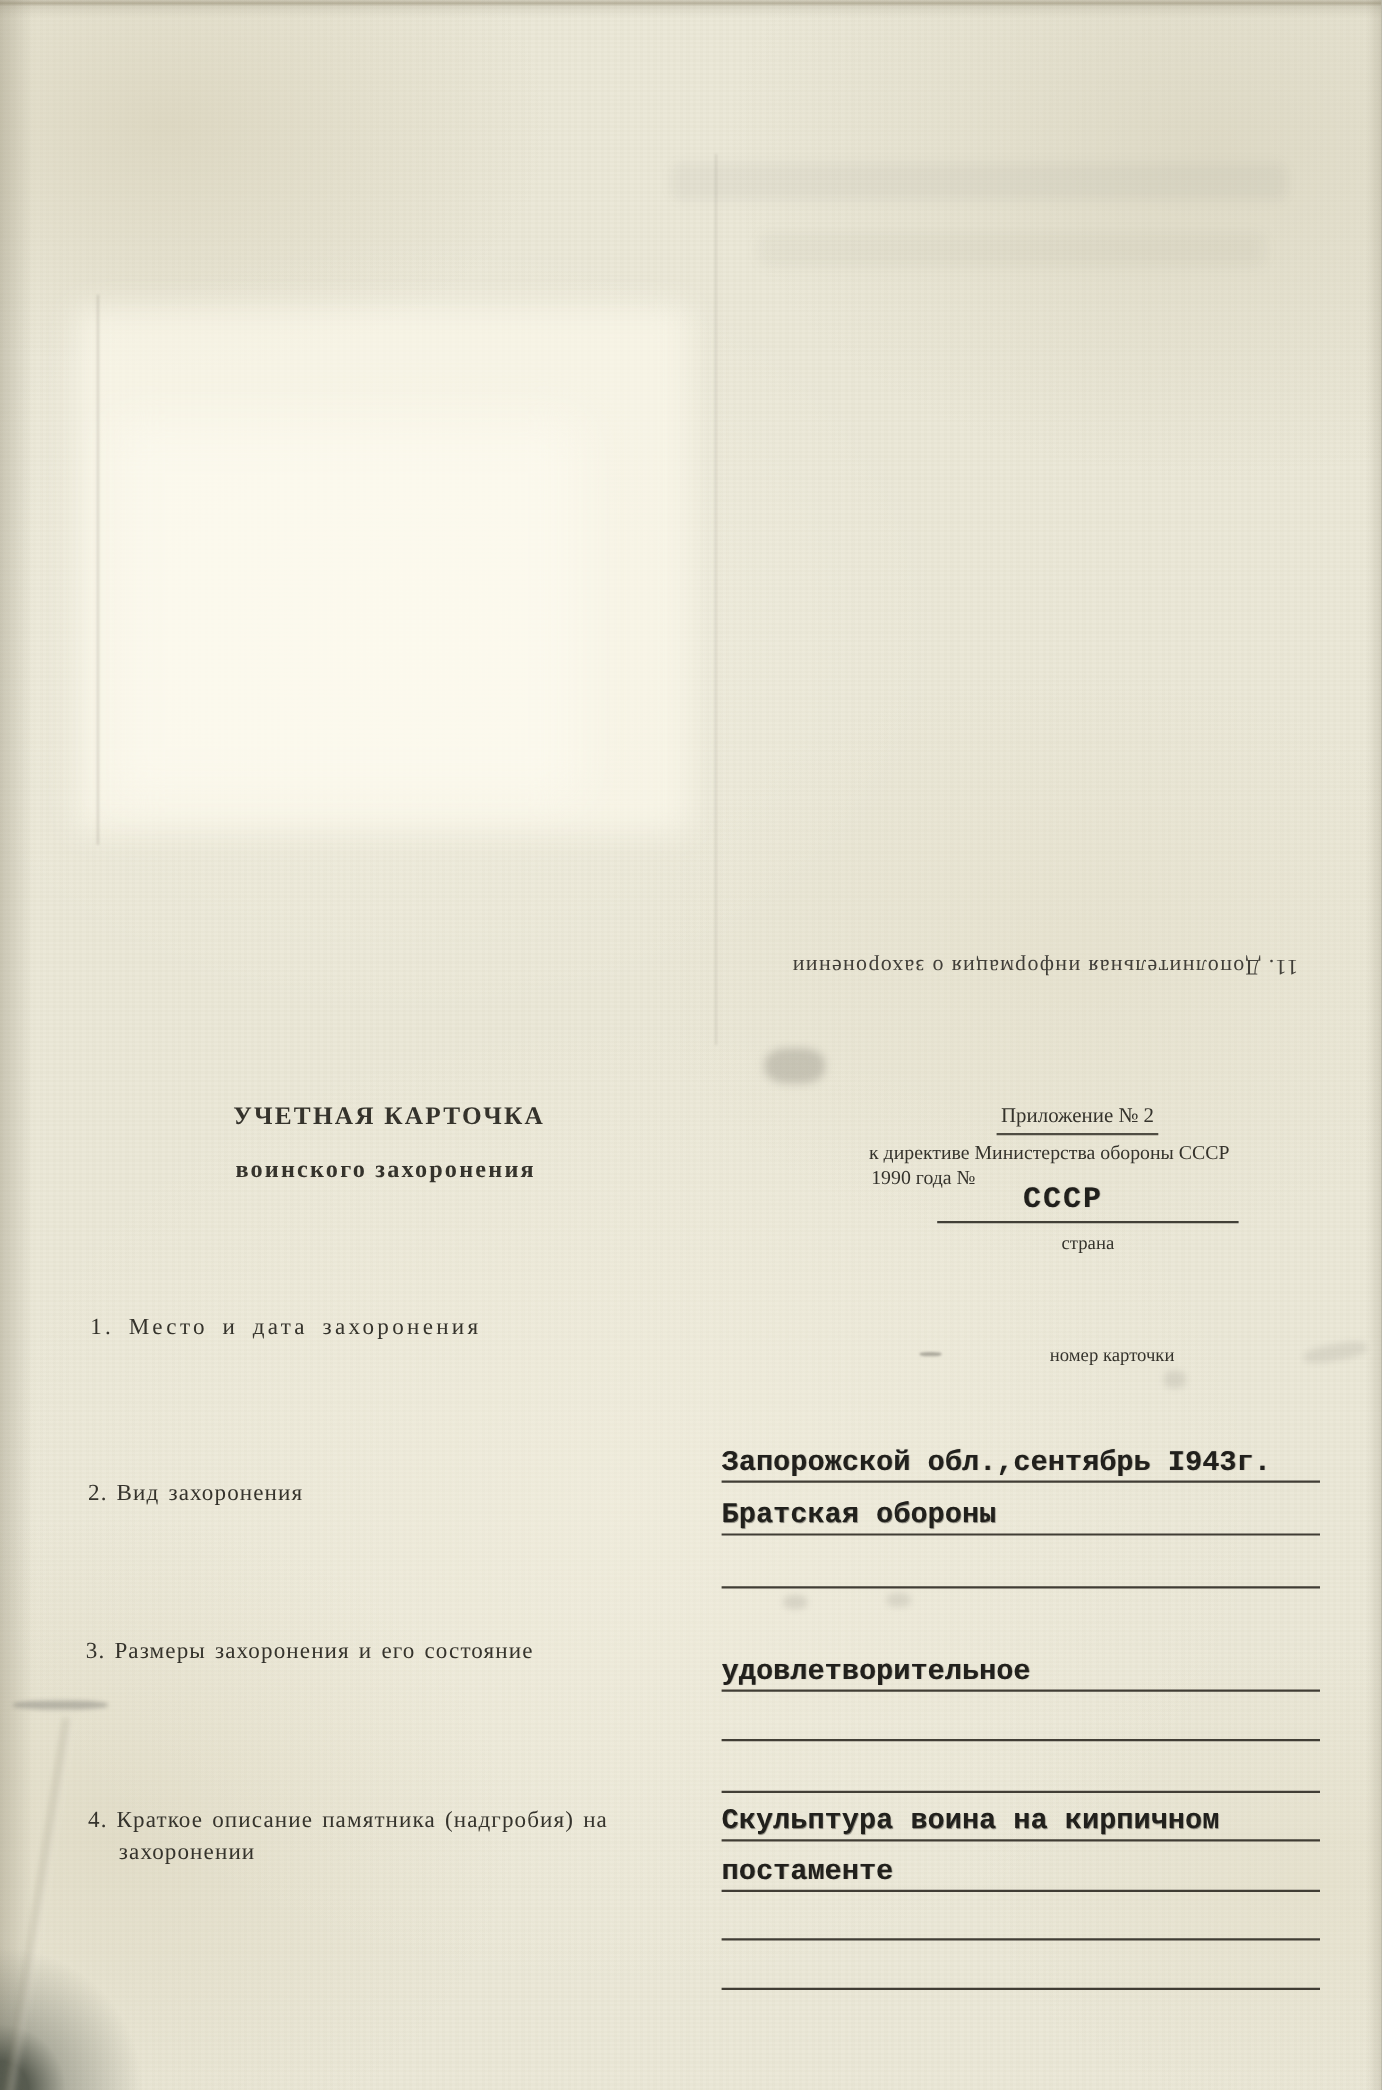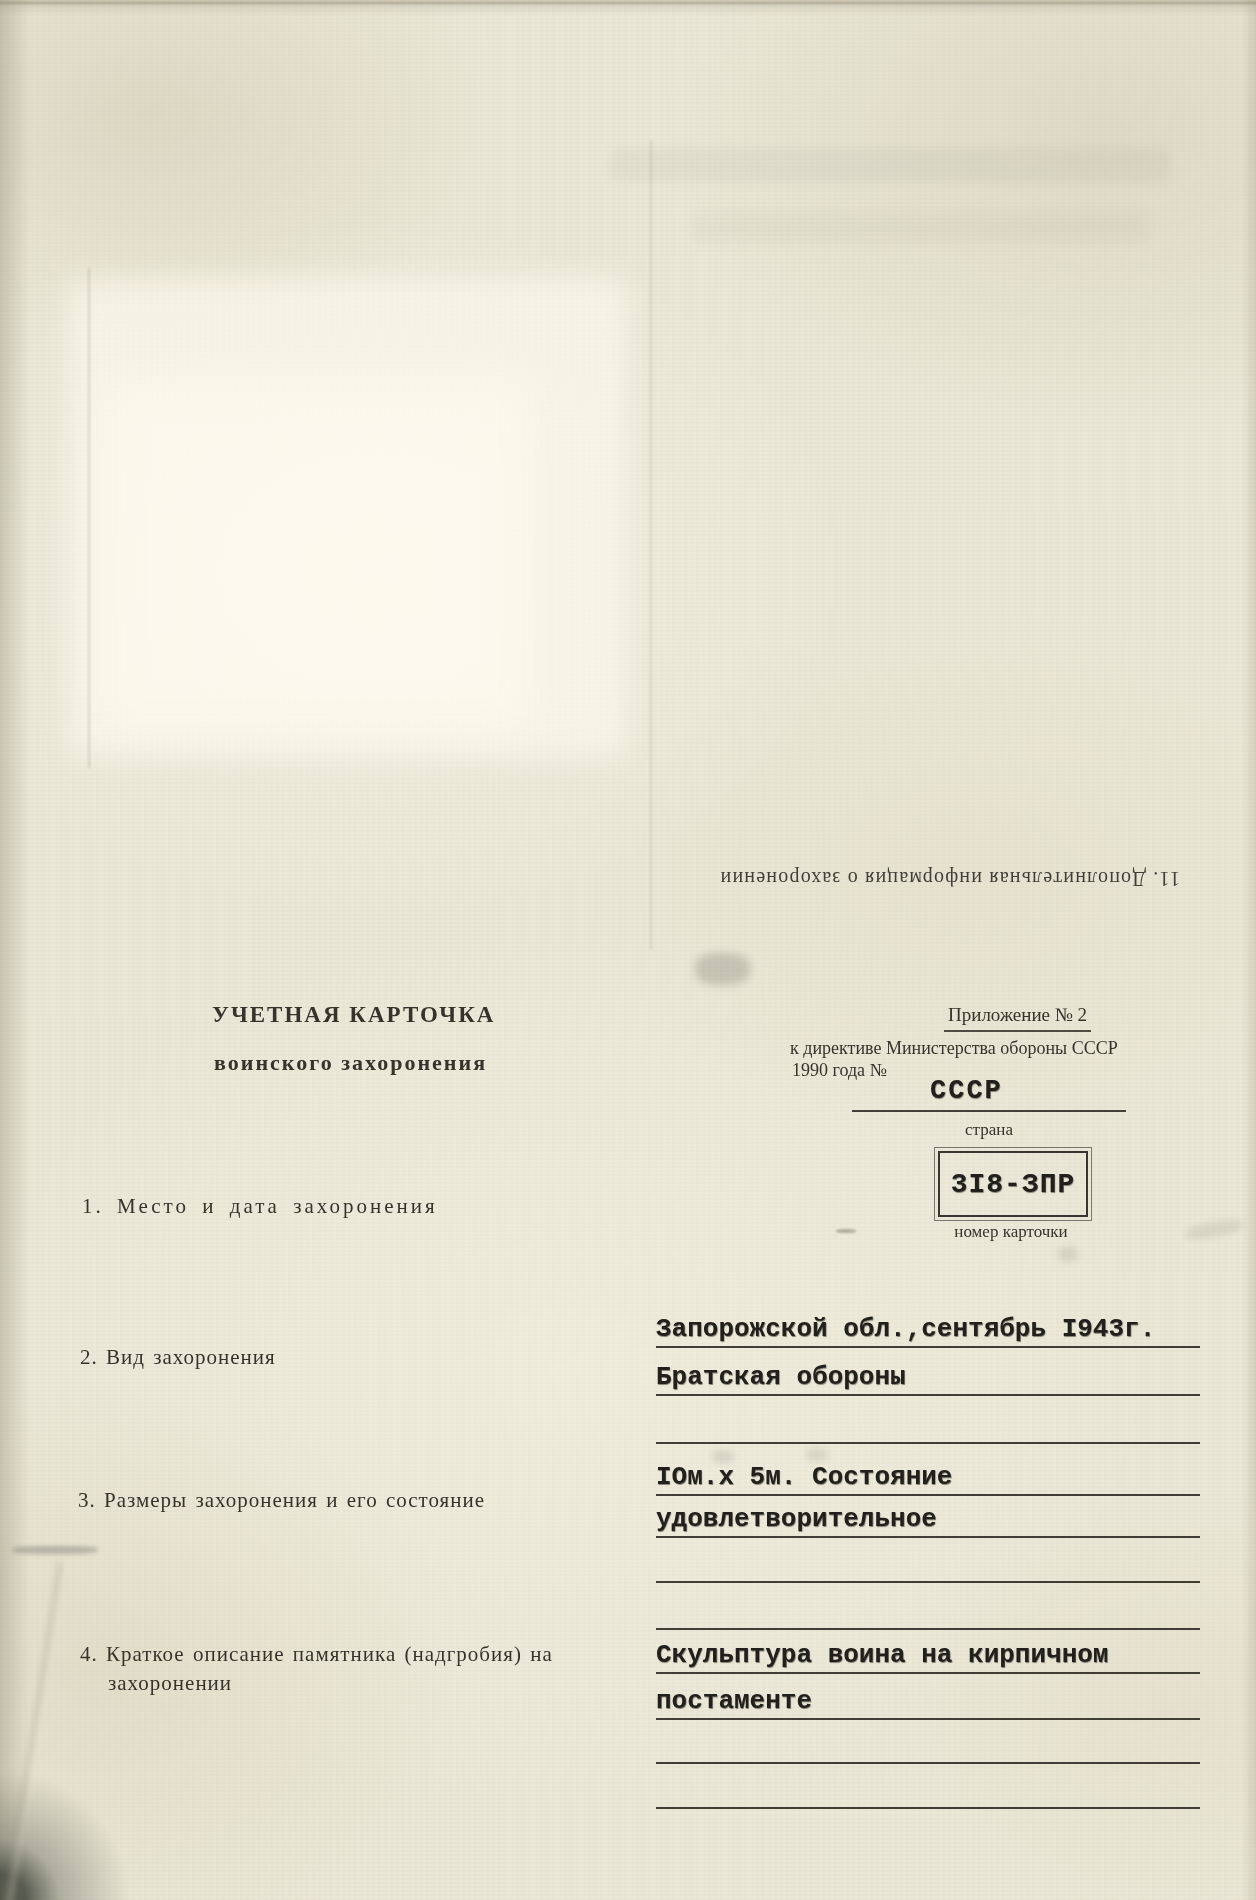--- a/index.html
+++ b/index.html
@@ -75,46 +75,40 @@
               background:radial-gradient(circle at 0% 100%, rgba(72,77,66,0.9) 0 26px, rgba(72,77,66,0.35) 60px, rgba(72,77,66,0) 130px);"></div>
   <div class="abs" style="left:30px; top:1560px; width:8px; height:360px; transform:rotate(9deg);
               background:linear-gradient(90deg, rgba(120,113,92,0.35), rgba(255,252,240,0.35)); filter:blur(3px);"></div>
 
   <div class="abs printed" style="left:660px; top:862px; width:520px; height:28px; transform:rotate(180deg);
               font-size:20px; letter-spacing:1.2px; color:#403e38; text-align:left; white-space:nowrap;">11. Дополнительная информация о захоронении</div>
 
   <div class="abs printed" style="left:212px; top:1002px; font-size:23px; font-weight:700; letter-spacing:2px; white-space:nowrap;">УЧЕТНАЯ КАРТОЧКА</div>
   <div class="abs printed" style="left:214px; top:1050px; font-size:22px; font-weight:700; letter-spacing:2px; white-space:nowrap;">воинского захоронения</div>
 
-  <div class="abs printed" style="left:944px; top:1004px; font-size:19px; white-space:nowrap;
+  <div class="abs printed" style="left:906px; top:1004px; font-size:19px; white-space:nowrap;
               border-bottom:2px solid rgba(52,49,41,0.85); padding:0 4px 4px 4px;">Приложение № 2</div>
   <div class="abs printed" style="left:790px; top:1038px; font-size:18px; white-space:nowrap;">к директиве Министерства обороны СССР</div>
   <div class="abs printed" style="left:792px; top:1060px; font-size:18px; white-space:nowrap;">1990 года №</div>
 
   <div class="abs typed" style="left:930px; top:1076px; font-size:27px; letter-spacing:2px;">СССР</div>
   <div class="abs" style="left:852px; top:1110px; width:274px; height:0; border-top:2px solid rgba(48,45,38,0.9);"></div>
   <div class="abs printed" style="left:852px; top:1120px; width:274px; text-align:center; font-size:17px;">страна</div>
 
-  <div class="abs" style="left:938px; top:1151px; width:146px; height:62px;
-              border:2px solid rgba(40,38,32,0.92); outline:1.5px solid rgba(45,43,38,0.6); outline-offset:3px;
-              display:flex; align-items:center; justify-content:center;">
-    <span class="typed" style="font-size:28px; letter-spacing:1px;">3I8-ЗПР</span>
-  </div>
   <div class="abs printed" style="left:893px; top:1222px; width:236px; text-align:center; font-size:17px;">номер карточки</div>
 
   <div class="abs printed label" style="left:82px; top:1194px; letter-spacing:3px; word-spacing:5px;">1. Место и дата захоронения</div>
   <div class="abs printed label" style="left:80px; top:1345px;">2. Вид захоронения</div>
   <div class="abs printed label" style="left:78px; top:1488px;">3. Размеры захоронения и его состояние</div>
   <div class="abs printed label" style="left:80px; top:1642px;">4. Краткое описание памятника (надгробия) на</div>
   <div class="abs printed label" style="left:108px; top:1671px;">захоронении</div>
 
   <div class="answer-line typed" style="top:1304px;">Запорожской обл.,сентябрь I943г.</div>
   <div class="answer-line typed" style="top:1352px;">Братская обороны</div>
   <div class="answer-line typed" style="top:1400px;"></div>
-  <div class="answer-line typed" style="top:1452px;">IОм.х 5м. Состояние</div>
   <div class="answer-line typed" style="top:1494px;">удовлетворительное</div>
   <div class="answer-line typed" style="top:1539px;"></div>
   <div class="answer-line typed" style="top:1586px;"></div>
   <div class="answer-line typed" style="top:1676px;">постаменте</div>
   <div class="answer-line typed" style="top:1630px;">Скульптура воина на кирпичном</div>
   <div class="answer-line typed" style="top:1720px;"></div>
   <div class="answer-line typed" style="top:1765px;"></div>
 
 </div>
 

